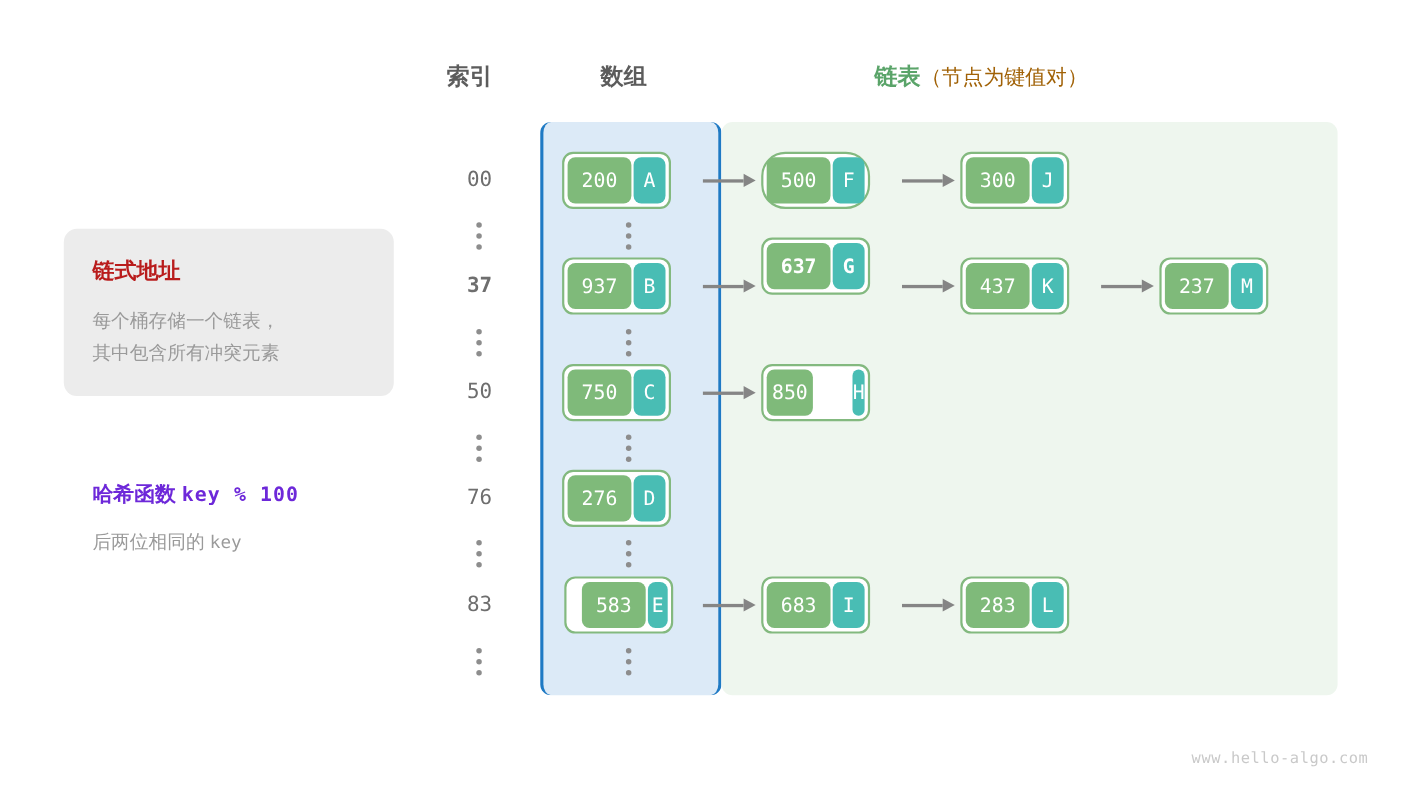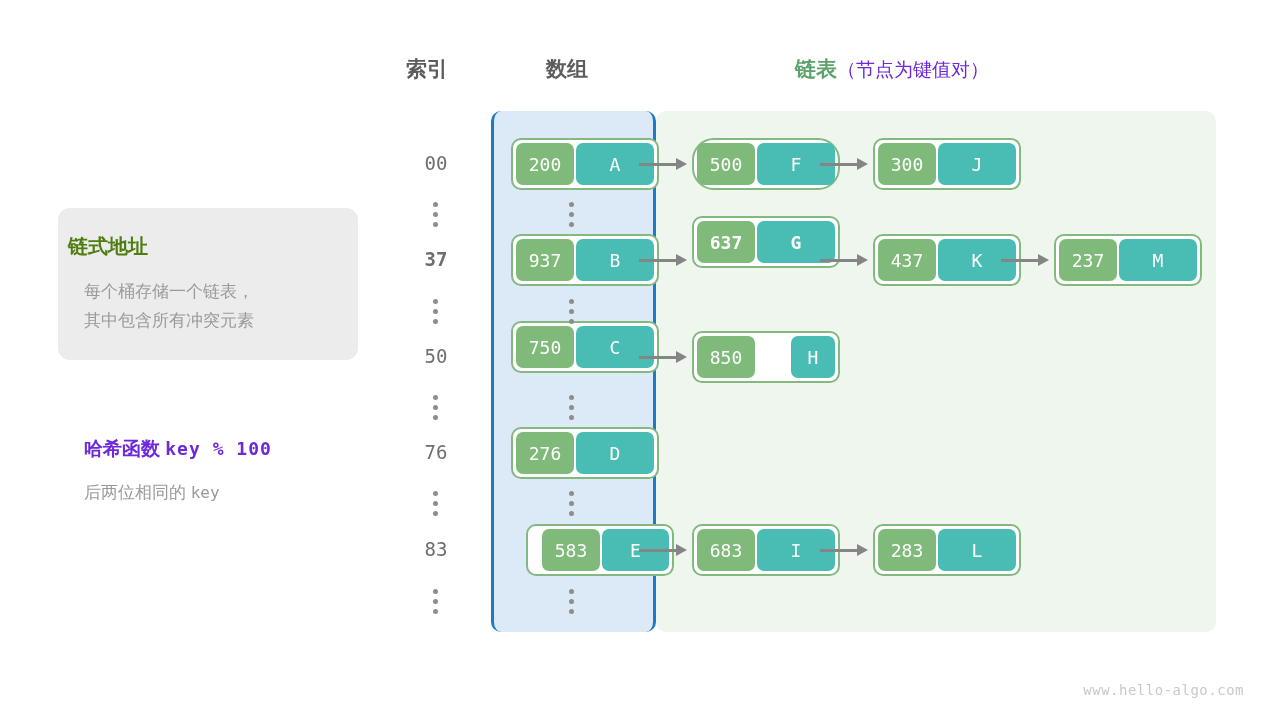--- a/index.html
+++ b/index.html
@@ -19,38 +19,38 @@
     position: absolute;
     font-size: 21px;
     font-weight: bold;
     color: #5c5c5c;
     white-space: nowrap;
   }
   #hdr-index { left: 406px; top: 55px; }
   #hdr-array { left: 546px; top: 55px; }
   #hdr-list  { left: 795px; top: 55px; color: #5aa469; }
   #hdr-list .sub {
-    color: #6d28d9;
+    color: #a16207;
     font-weight: normal;
     font-size: 19px;
   }
 
   
   #info-card {
     position: absolute;
     left: 58px; top: 208px;
     width: 300px; height: 152px;
     background: #ececec;
     border-radius: 12px;
   }
   #info-card-title {
     position: absolute;
-    left: 68px; top: 233px;
+    left: 84px; top: 233px;
     font-size: 20px; font-weight: bold;
-    color: #4d7c0f;
+    color: #b91c1c;
   }
   #info-card-body {
     position: absolute;
     left: 84px; top: 277px;
     width: 260px;
     font-size: 17px;
     line-height: 29px;
     color: #9a9a9a;
   }
 
@@ -104,21 +104,21 @@
     width: 60px;
     text-align: center;
     font-family: "DejaVu Sans Mono", "Liberation Mono", monospace;
     font-size: 19px;
     color: #6e6e6e;
   }
 
   
   .node {
     position: absolute;
-    width: 148px; height: 52px;
+    width: 99px; height: 52px;
     background: #ffffff;
     border: 2px solid #83b97f;
     border-radius: 10px;
     box-sizing: border-box;
     display: flex;
     padding: 3px;
     gap: 2px;
   }
   .node .key, .node .val {
     display: flex;
@@ -256,39 +256,39 @@
     </div>
     <div class="arrow" style="left: 1001px; top: 254px; width: 48px;">
       <div class="shaft"></div>
       <div class="head"></div>
     </div>
     <div class="node" style="left: 1054px; top: 234px;">
       <div class="key">237</div>
       <div class="val">M</div>
     </div>
     <div class="row-index" style="top: 345px; left: 406px;">50</div>
-    <div class="node" style="left: 511px; top: 321px;">
+    <div class="node" style="left: 511px; top: 331px;">
       <div class="key">750</div>
       <div class="val">C</div>
     </div>
     <div class="arrow" style="left: 639px; top: 351px; width: 48px;">
       <div class="shaft"></div>
       <div class="head"></div>
     </div>
     <div class="node" style="left: 692px; top: 331px; gap: 36px;">
       <div class="key">850</div>
       <div class="val">H</div>
     </div>
     <div class="row-index" style="top: 441px; left: 406px;">76</div>
     <div class="node" style="left: 511px; top: 427px;">
       <div class="key">276</div>
       <div class="val">D</div>
     </div>
     <div class="row-index" style="top: 538px; left: 406px;">83</div>
-    <div class="node" style="left: 526px; top: 524px; padding-left: 14px;">
+    <div class="node" style="left: 513px; top: 524px; padding-left: 14px;">
       <div class="key">583</div>
       <div class="val">E</div>
     </div>
     <div class="arrow" style="left: 639px; top: 544px; width: 48px;">
       <div class="shaft"></div>
       <div class="head"></div>
     </div>
     <div class="node" style="left: 692px; top: 524px;">
       <div class="key">683</div>
       <div class="val">I</div>

